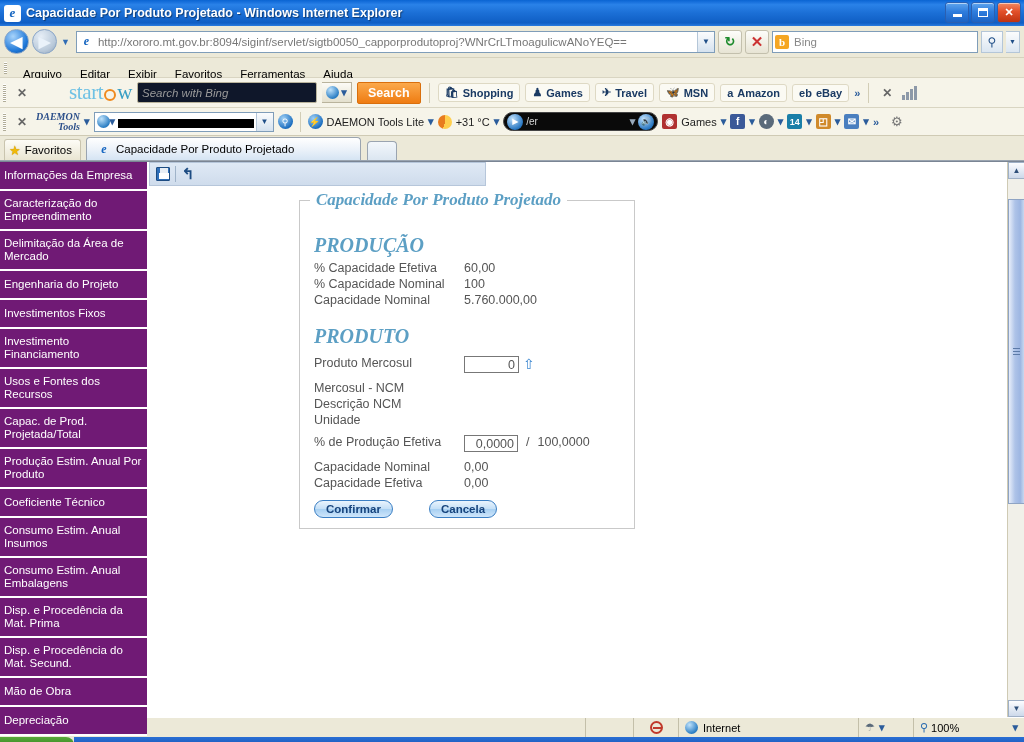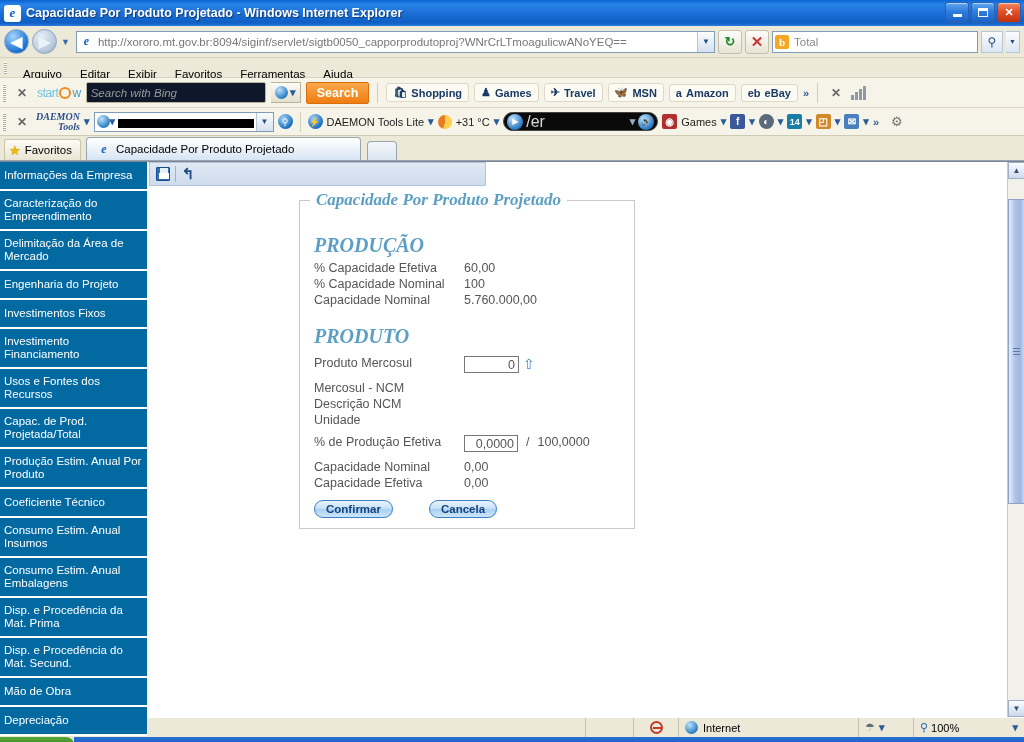--- a/index.html
+++ b/index.html
@@ -117,21 +117,21 @@
   .menuitem u{text-decoration:underline;}
 
   
   #startnowbar{
     height:30px;background:#f6f4e9;display:flex;align-items:center;
     padding-left:12px;gap:5px;border-bottom:1px solid #d9d5c2;position:relative;
   }
   #startnowbar .grip{position:absolute;left:3px;top:6px;width:3px;height:18px;
     background:repeating-linear-gradient(180deg,#fff 0 1px,#b0ac97 1px 2px);}
   .closex{color:#666;font-weight:bold;font-size:12px;padding:0 5px;}
-  .snlogo{font-size:12px;color:#6ec1e4;letter-spacing:-.4px;font-family:Liberation Sans, sans-serif;}
+  .snlogo{font-size:21px;color:#6ec1e4;letter-spacing:-.4px;font-family:Liberation Serif, serif;margin-left:32px;}
   .snlogo b{color:#3a9fc4;font-weight:normal;}
   .snlogo .o{display:inline-block;width:12px;height:12px;border:2px solid #f08a1e;border-radius:50%;
     position:relative;top:2px;margin:0 1px;}
   #snsearch{
     width:180px;height:21px;background:#0f172a;border:1px solid #b9b39c;border-radius:2px;
     display:flex;align-items:center;padding:0 4px;
   }
   #snsearchtext{color:#9a9a9a;font-style:italic;font-size:11.5px;}
   .sndrop{
     width:30px;height:21px;border:1px solid #b9b39c;border-left:none;
@@ -175,21 +175,21 @@
     color:#1f4e87;font-size:8px;}
   .circ{width:15px;height:15px;border-radius:50%;display:flex;align-items:center;
     justify-content:center;font-size:9px;color:#fff;}
   .dtblue{background:radial-gradient(circle at 35% 30%,#9fd0f5,#1d6fc0 70%,#0f4e90);}
   .tempico{width:14px;height:14px;border-radius:50%;
     background:conic-gradient(#ffcf4d 0 55%,#e87c1e 55% 100%);}
   .player{
     width:155px;height:19px;border-radius:10px;background:#0a0a0a;
     display:flex;align-items:center;padding:0 3px;gap:3px;border:1px solid #444;
   }
-  .player .ptext{color:#d8d8d8;font-size:16px;flex:1 1 auto;white-space:nowrap;overflow:hidden;}
+  .player .ptext{color:#d8d8d8;font-size:10px;flex:1 1 auto;white-space:nowrap;overflow:hidden;}
   .playbtn{width:16px;height:16px;border-radius:50%;
     background:radial-gradient(circle at 35% 30%,#bfe0fb,#2a78c2 70%,#13538f);
     color:#fff;font-size:8px;display:flex;align-items:center;justify-content:center;flex:0 0 auto;}
   .sqico{width:15px;height:15px;border-radius:2px;display:flex;align-items:center;
     justify-content:center;font-size:10px;font-weight:bold;color:#fff;}
 
   
   #favbar{
     height:25px;background:#ece9d8;display:flex;align-items:flex-end;gap:0;
     padding-left:4px;border-bottom:1px solid #9aa4b0;
@@ -216,21 +216,21 @@
     border-radius:4px 4px 0 0;background:linear-gradient(180deg,#f3f7fb,#dbe6f1);
   }
 
   
   #page{
     position:relative;height:556px;background:#fff;display:flex;
     border-top:1px solid #7a8594;
   }
   #sidebar{width:147px;flex:0 0 147px;background:#fff;padding-top:0;}
   .sbitem{
-    background:#0369a1;color:#fff;font-size:11.5px;
+    background:#701a75;color:#fff;font-size:11.5px;
     border-bottom:2px solid #fff;
     padding:6px 4px 6px 4px;line-height:13px;min-height:29px;
     display:flex;align-items:center;
   }
   #content{flex:1 1 auto;position:relative;background:#fff;overflow:hidden;}
   #ctoolbar{
     width:337px;height:24px;background:linear-gradient(180deg,#dfe9f5,#cfdcec);
     border:1px solid #b6c6da;display:flex;align-items:center;gap:2px;padding:0 3px;
     margin-left:2px;
   }
@@ -337,21 +337,21 @@
   <span class="navdrop">▼</span>
   <div id="addrwrap">
     <span class="addr-ico">e</span>
     <span id="addrtext">http://xororo.mt.gov.br:8094/siginf/servlet/sigtb0050_capporprodutoproj?WNrCrLTmoagulicwANoYEQ==</span>
     <span class="addr-caret">▼</span>
   </div>
   <div class="toolbtn refresh">↻</div>
   <div class="toolbtn stop">✕</div>
   <div id="searchwrap">
     <span class="bing-ico">b</span>
-    <span id="searchtext">Total</span>
+    <span id="searchtext">Bing</span>
   </div>
   <div class="srchbtn">⚲</div>
   <div class="srchcaret">▼</div>
 </div>
 
 <div id="menubar">
   <span class="grip"></span>
   <span class="menuitem"><span>A</span><u>r</u><span>quivo</span></span>
   <span class="menuitem"><span>E</span><u>d</u><span>itar</span></span>
   <span class="menuitem"><span>E</span><u>x</u><span>ibir</span></span>

